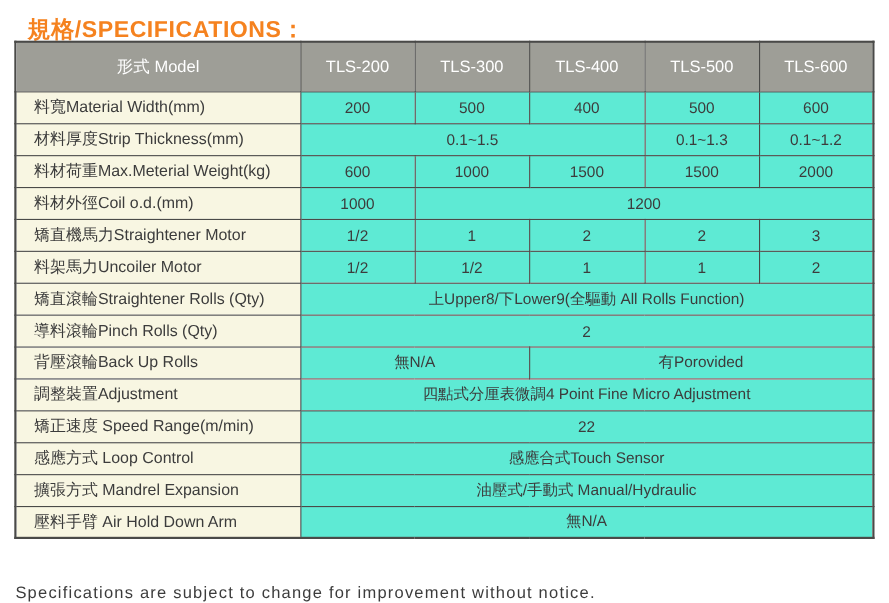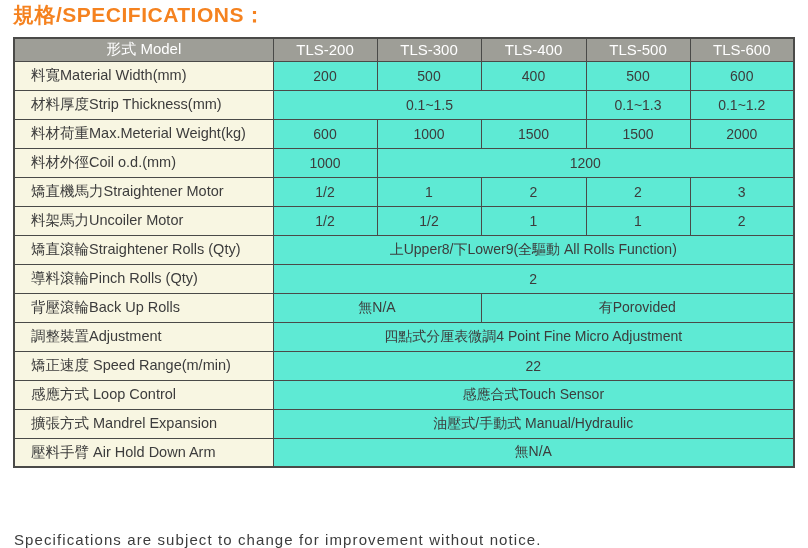--- a/index.html
+++ b/index.html
@@ -12,21 +12,21 @@
     position: relative;
     width: 808px;
     height: 548px;
     background: #ffffff;
     overflow: hidden;
   }
   .title {
     position: absolute;
     left: 13px;
     top: 1px;
-    margin: 0;
+    margin: 12px;
     font-size: 21px;
     font-weight: bold;
     letter-spacing: 0.5px;
     color: var(--title-orange, #F5821F);
     white-space: nowrap;
   }
   table.spec-table {
     position: absolute;
     left: 13px;
     top: 37px;
@@ -37,21 +37,21 @@
   }
   .spec-table th, .spec-table td {
     border: 1px solid var(--border, #4A4A48);
     text-align: center;
     vertical-align: middle;
     padding: 0;
     overflow: hidden;
     white-space: nowrap;
   }
   .spec-table th {
-    height: 23px;
+    height: 45px;
     background: var(--header-bg, #9E9E97);
     color: var(--header-text, #FFFFFF);
     font-weight: normal;
     font-size: 15px;
   }
   .spec-table td {
     height: 29px;
     background: #5eead4;
     color: var(--text, #3C3C3C);
     font-size: 14px;

